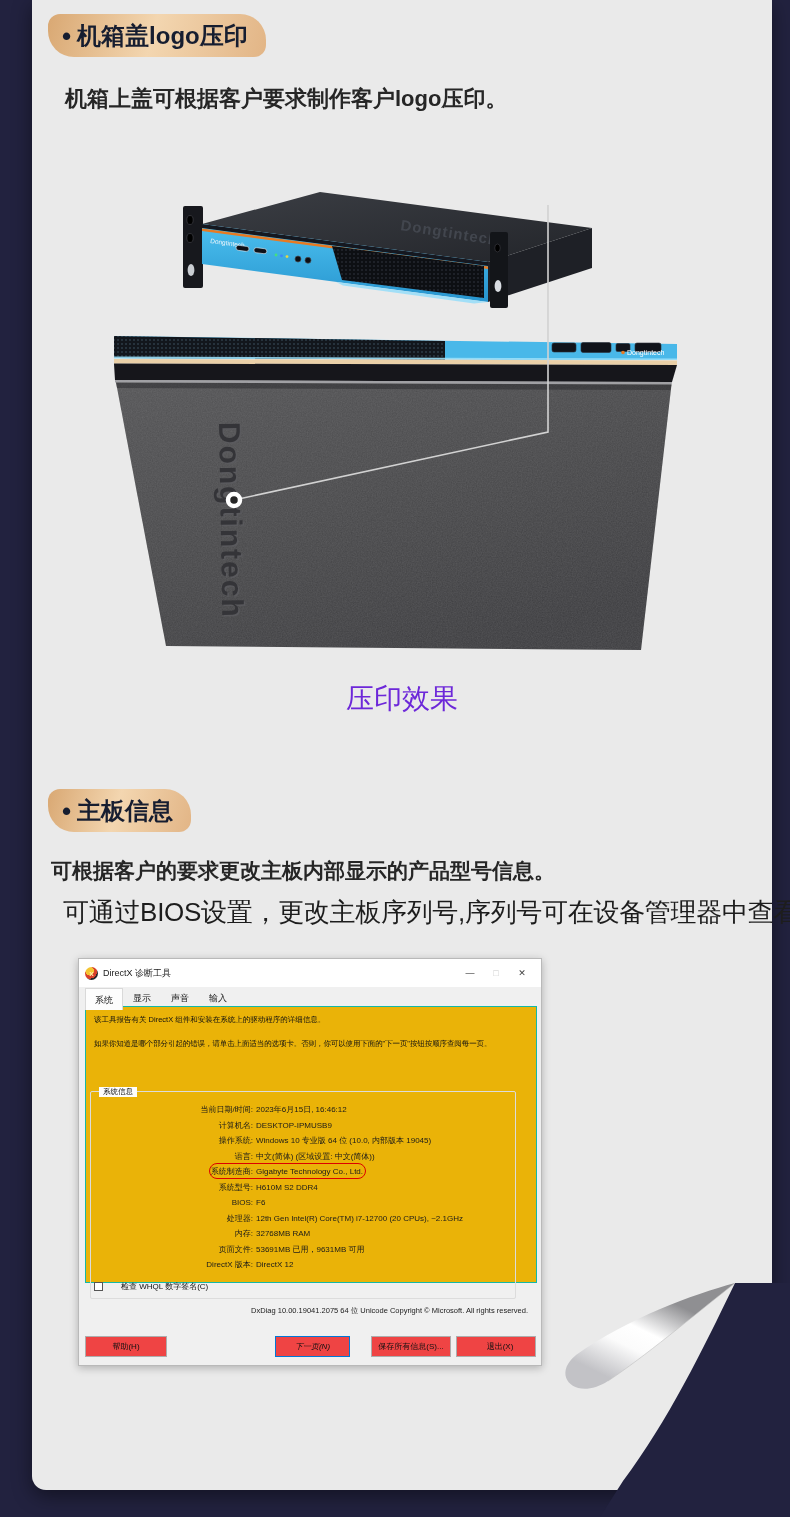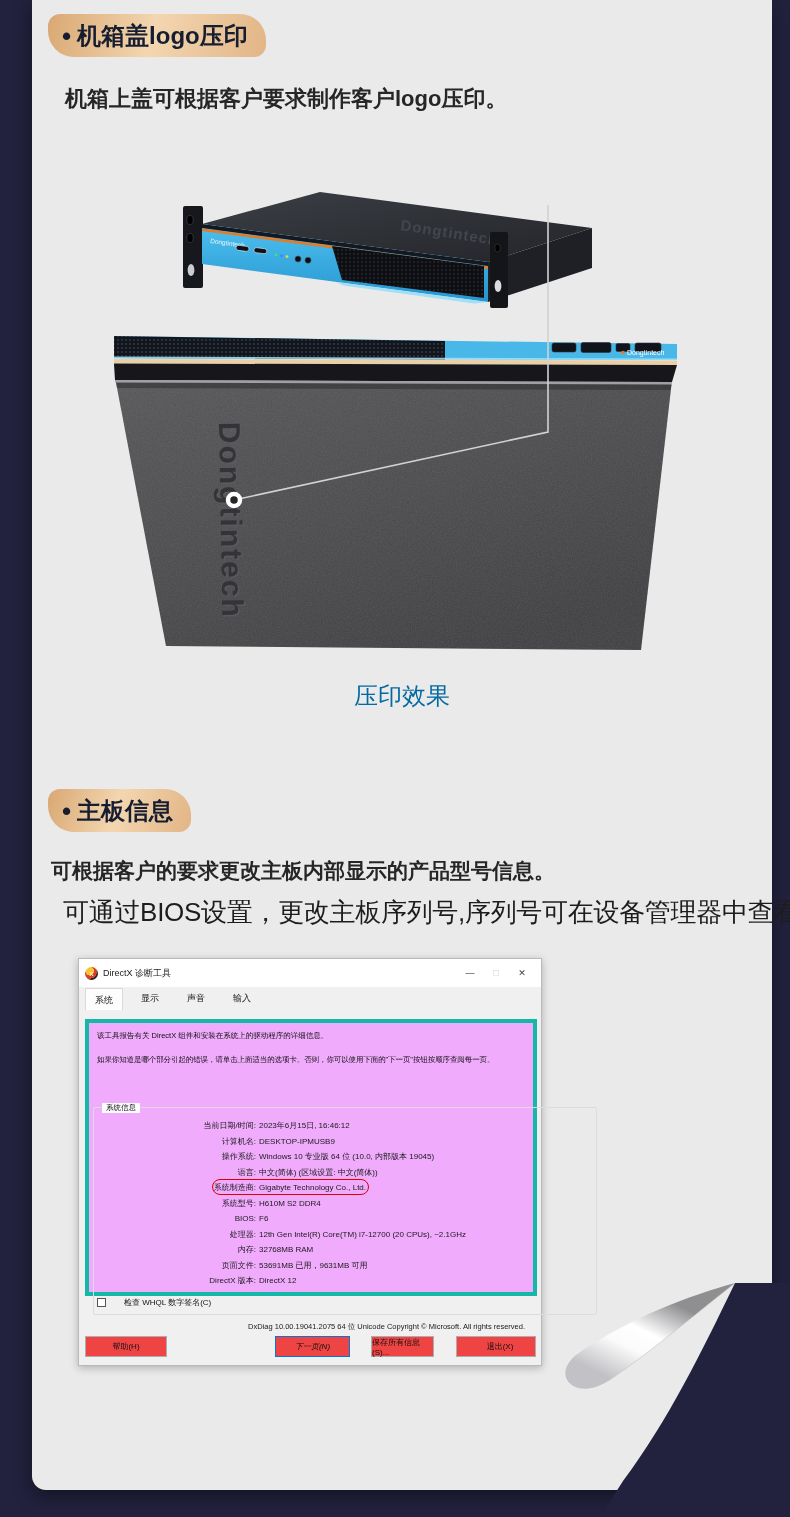--- a/index.html
+++ b/index.html
@@ -8,58 +8,58 @@
   .sheet{position:absolute;left:32px;top:0;width:740px;height:1490px;background:#eaeaea;
          border-radius:0 0 22px 14px;box-shadow:0 6px 20px rgba(0,0,0,.45);}
   
   .badge{position:absolute;display:inline-flex;align-items:center;gap:6px;height:43px;padding:0 18px 0 14px;
          background:linear-gradient(105deg,#d9a873 0%,#f3d6b0 48%,#e2b586 100%);
          color:#161d30;font-size:24px;font-weight:bold;border-radius:12px 26px 12px 26px;}
   .badge .dot{font-size:26px;line-height:1;}
   .badge1{left:16px;top:14px;}
   .badge2{left:16px;top:789px;}
   .intro{position:absolute;left:33px;top:84px;font-size:22px;font-weight:bold;color:#262626;white-space:nowrap;}
-  .caption{position:absolute;left:0;top:680px;width:740px;text-align:center;font-size:24px;color:#0369a1;}
+  .caption{position:absolute;left:0;top:680px;width:740px;text-align:center;font-size:28px;color:#6d28d9;}
   .line1{position:absolute;left:19px;top:857px;font-size:21px;font-weight:bold;color:#262626;white-space:nowrap;}
   .line2{position:absolute;left:31px;top:895px;font-size:26px;font-weight:normal;color:#1d1d1d;white-space:nowrap;letter-spacing:-0.3px;}
   
   .fig-server{position:absolute;left:108px;top:156px;width:520px;height:175px;}
   .fig-cover{position:absolute;left:68px;top:330px;width:600px;height:330px;}
   .callout{position:absolute;left:68px;top:150px;width:600px;height:510px;pointer-events:none;z-index:4;}
   
   .dxwin{position:absolute;left:46px;top:958px;width:464px;height:408px;background:#f0f0f0;
          border:1px solid #b9b9b9;box-shadow:0 2px 8px rgba(0,0,0,.25);font-size:8px;color:#111;}
   .dxtitle{position:absolute;left:0;top:0;right:0;height:28px;background:#ffffff;display:flex;align-items:center;padding:0 6px;}
   .dxico{width:13px;height:13px;border-radius:50%;background:radial-gradient(circle at 35% 30%,#f4c431 0 34%,#d8402a 35% 62%,#26262a 63%);
          display:flex;align-items:center;justify-content:center;color:#ffe9a8;font-size:8px;font-weight:bold;margin-right:5px;}
   .dxtitletext{font-size:9px;color:#1a1a1a;flex:1;}
   .wbtn{width:26px;height:20px;display:flex;align-items:center;justify-content:center;font-size:9px;color:#444;}
   .wbtn.max{color:#c9c9c9;}
-  .dxtabs{position:absolute;left:6px;top:28px;display:flex;z-index:2;gap:8px;}
+  .dxtabs{position:absolute;left:6px;top:28px;display:flex;z-index:2;}
   .dxtab{padding:4px 9px 3px;font-size:9px;color:#1a1a1a;border:1px solid transparent;border-bottom:none;}
   .dxtab.active{background:#fdfdfd;border-color:#d9d9d9;position:relative;top:1px;padding-top:5px;}
-  .dxpanel{position:absolute;left:6px;top:60px;width:452px;height:277px;background:#f0abfc;border:4px solid #14b8a6;}
+  .dxpanel{position:absolute;left:6px;top:47px;width:452px;height:277px;background:#eab308;border:1px solid #14b8a6;}
   .desc1{position:absolute;left:8px;top:8px;font-size:7.5px;white-space:nowrap;}
   .desc2{position:absolute;left:8px;top:32px;font-size:7.5px;white-space:nowrap;letter-spacing:-0.1px;}
-  .groupbox{position:absolute;left:4px;top:84px;width:504px;height:208px;border:1px solid #dcdcdc;border-radius:2px;}
+  .groupbox{position:absolute;left:4px;top:84px;width:426px;height:208px;border:1px solid #dcdcdc;border-radius:2px;}
   .gblabel{position:absolute;left:8px;top:-5px;background:#fdfdfd;padding:0 4px;font-size:7.5px;}
   .sysrows{position:absolute;left:0;top:10px;right:0;}
   .sysrow{display:flex;height:15.5px;align-items:center;position:relative;font-size:8px;}
   .lab{width:165px;text-align:right;padding-right:3px;color:#1a1a1a;flex:0 0 auto;}
   .val{color:#1a1a1a;white-space:nowrap;}
   .hlbox{position:absolute;left:118px;top:-1px;width:157px;height:16px;border:1.6px solid #dd0000;border-radius:8px;pointer-events:none;}
   .chkrow{position:absolute;left:8px;top:274px;display:flex;align-items:center;gap:18px;font-size:8px;}
   .chkbox{width:9px;height:9px;border:1px solid #555;background:#fff;}
   .dxfooter{position:absolute;right:8px;top:299px;font-size:7.5px;color:#1a1a1a;white-space:nowrap;}
   .btn{position:absolute;top:377px;height:21px;background:#ef4444;border:1px solid #adadad;font-size:8px;color:#111;
        display:flex;align-items:center;justify-content:center;}
   .btn.def{border:1.5px solid #0078d7;}
   .btn-help{left:6px;width:82px;}
   .btn-next{left:196px;width:75px;font-style:italic;}
-  .btn-save{left:292px;width:63px;}
+  .btn-save{left:292px;width:80px;}
   .btn-exit{left:377px;width:80px;padding-left:8px;}
   .curl{position:absolute;left:540px;top:1255px;width:252px;height:262px;z-index:6;}
 </style>
 </head>
 <body>
 
 <div class="stage">
   <div class="sheet">
 
     <div class="badge badge1">

